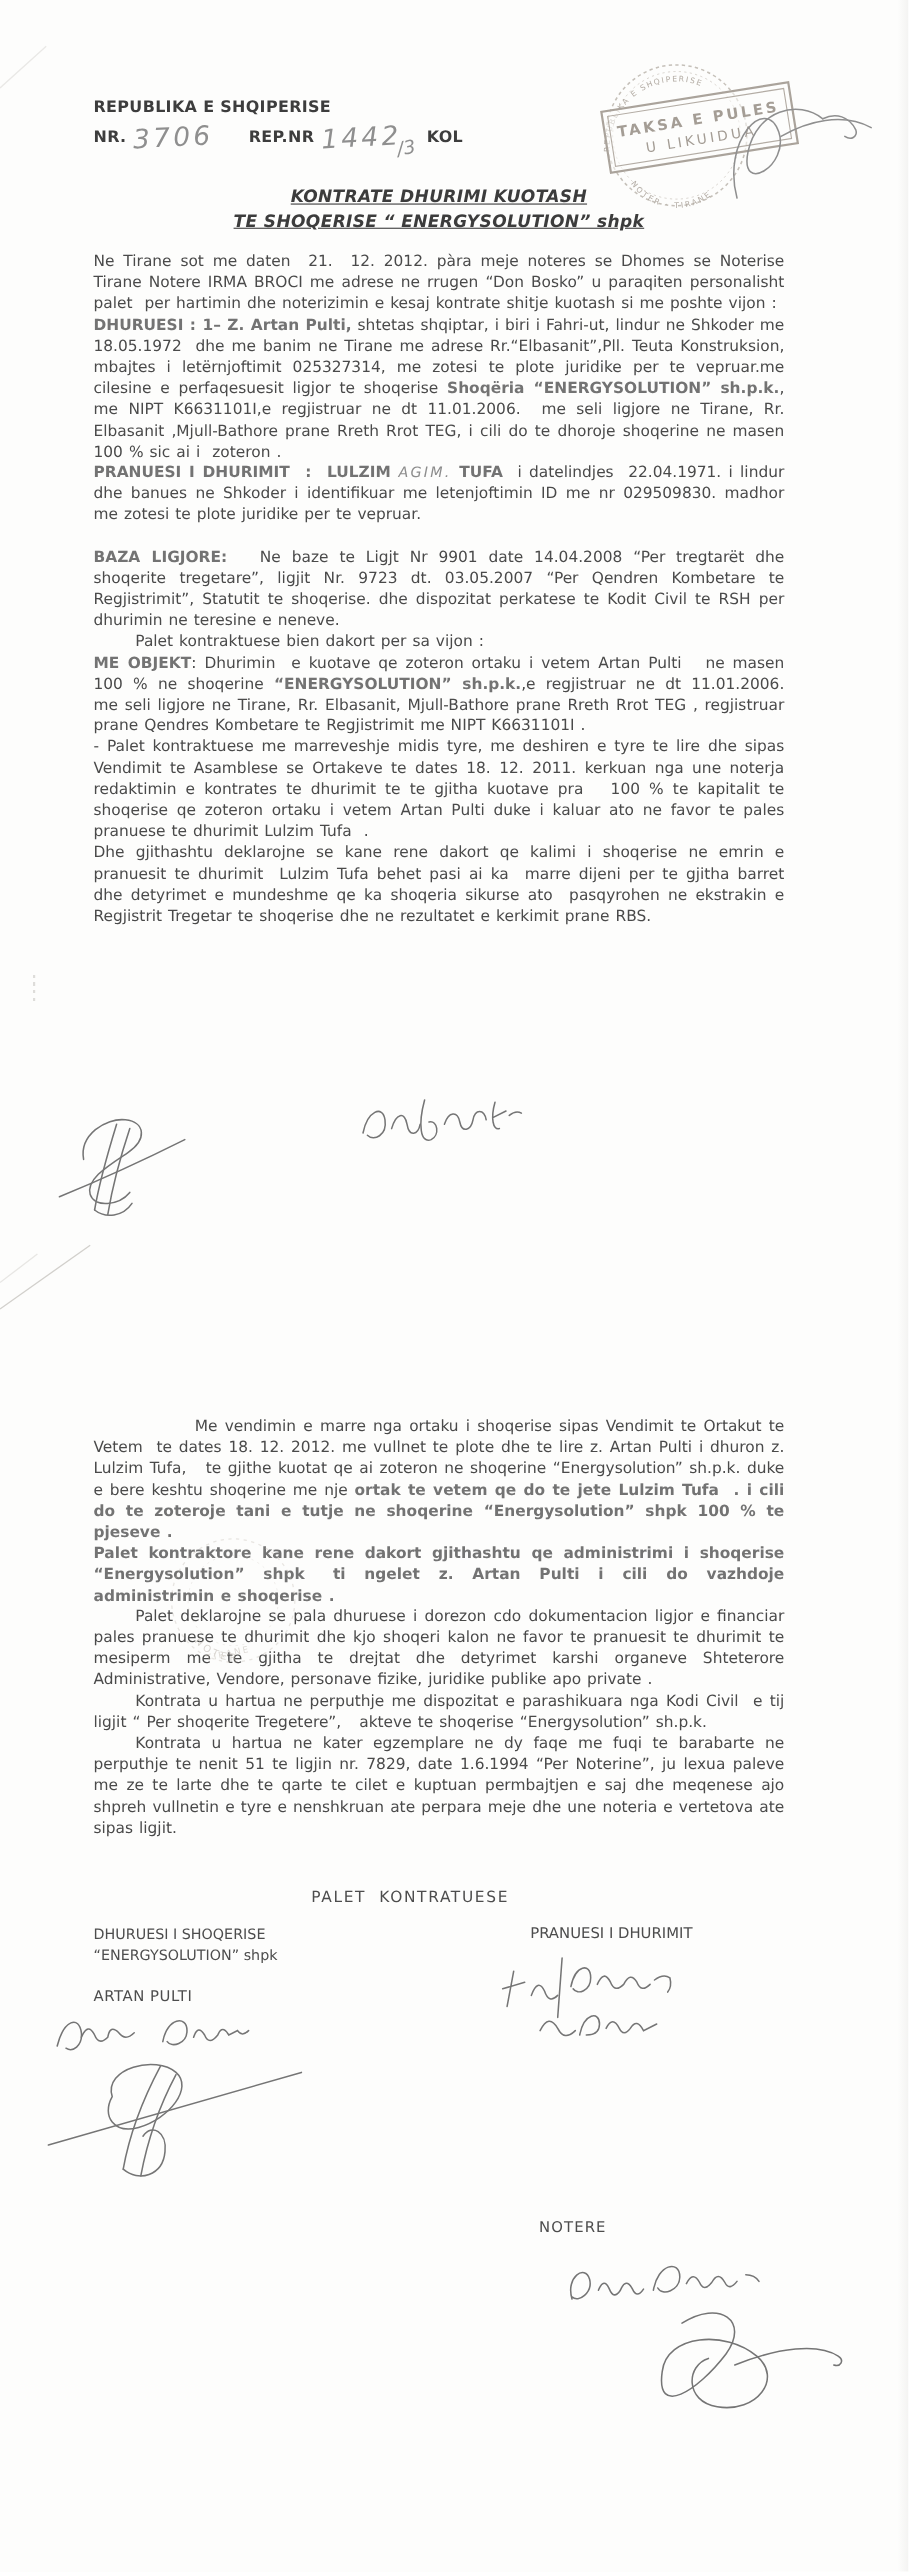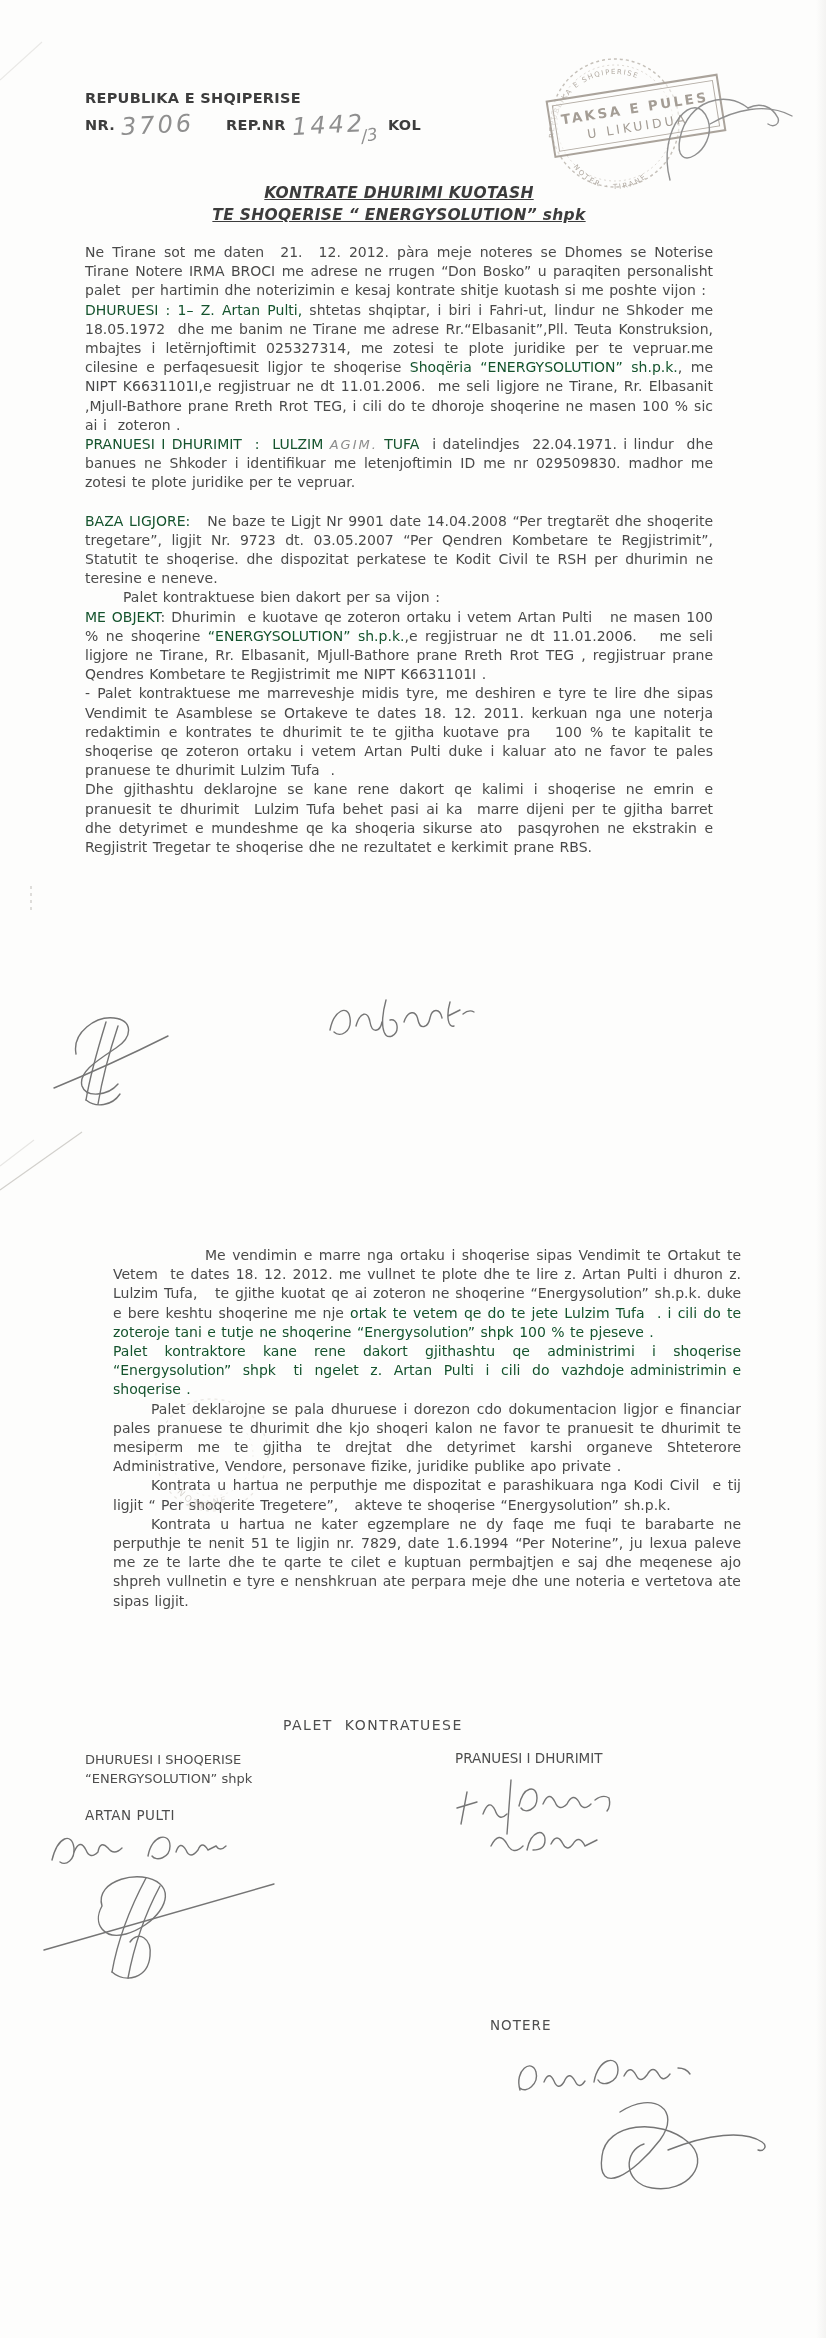--- a/index.html
+++ b/index.html
@@ -10,38 +10,38 @@
   .scan::after { content:""; position:absolute; top:0; right:0; width:10px; height:100%;
                  background:linear-gradient(to left, rgba(120,115,108,.07), rgba(0,0,0,0)); pointer-events:none; }
   .content { position:absolute; left:85px; top:0; width:628px; }
 
   .hdr { margin-top:88px; font-weight:bold; font-size:14.5px; line-height:20px; color:#3d3d3d; letter-spacing:.3px; }
   .nr-line { display:flex; align-items:center; height:34px; }
   .hw { color:#8f8f8f; font-style:italic; }
   .hw-num { display:inline-block; font-size:24px; letter-spacing:3px; transform:rotate(-3deg); margin:0 6px; font-weight:normal; }
   .hw-sub { display:inline-block; font-size:17px; transform:translate(-10px,10px) rotate(-10deg); font-weight:normal; }
 
-  .title { margin-top:40px; text-align:center; font-weight:bold; font-style:italic; color:#3c3c3c; font-size:15.5px; }
+  .title { margin-top:26px; text-align:center; font-weight:bold; font-style:italic; color:#3c3c3c; font-size:15.5px; }
   .title div { text-decoration:underline; line-height:22px; letter-spacing:.3px; }
 
   .body-block { font-size:14px; line-height:19.2px; text-align:justify; word-spacing:1px; }
   .para { white-space:pre-wrap; color:#4a4a4a; }
-  .para .b { font-weight:normal; color:#14532d; }
+  .para .b { font-weight:bold; color:#737373; }
   .para.gap { margin-top:19px; }
   .para.ind1 { text-indent:38px; }
   .para.ind2 { text-indent:92px; }
   .hw-inline { font-style:italic; color:#8d8d8d; letter-spacing:2px; font-size:13px; }
   .p1-body { margin-top:17px; }
 
   .abs { position:absolute; }
-  .page2-body { position:absolute; left:85px; top:1246px; width:628px;margin-left:28px; }
+  .page2-body { position:absolute; left:85px; top:1288px; width:628px; }
 
   .parties-heading { position:absolute; left:283px; top:1681px; font-size:14px; letter-spacing:1.5px; word-spacing:6px; color:#4d4d4d;margin-top:36px; }
   .donor-labels { position:absolute; left:85px; top:1750px; font-size:13px; line-height:19px; color:#4d4d4d; }
-  .recipient-label { position:absolute; left:455px; top:1750px; font-size:13.5px; color:#4d4d4d; }
+  .recipient-label { position:absolute; left:482px; top:1750px; font-size:13.5px; color:#4d4d4d; }
   .donor-name { position:absolute; left:85px; top:1807px; font-size:13.5px; letter-spacing:.5px; color:#4d4d4d;text-align:center; }
   .notary-label { position:absolute; left:490px; top:2017px; font-size:13.5px; letter-spacing:1px; color:#4d4d4d;text-align:center; }
 
   svg { display:block; }
   .sig path, .sig line { fill:none; stroke:#757575; stroke-width:1.4; stroke-linecap:round; }
   .crease line { stroke:#d2d0cc; stroke-width:1.2; }
   .margin-dots { position:absolute; left:30px; top:886px; width:2px; height:26px;
                  background:repeating-linear-gradient(#c9c7c3 0 3px, transparent 3px 7px); opacity:.6; }
 </style>
 </head>

